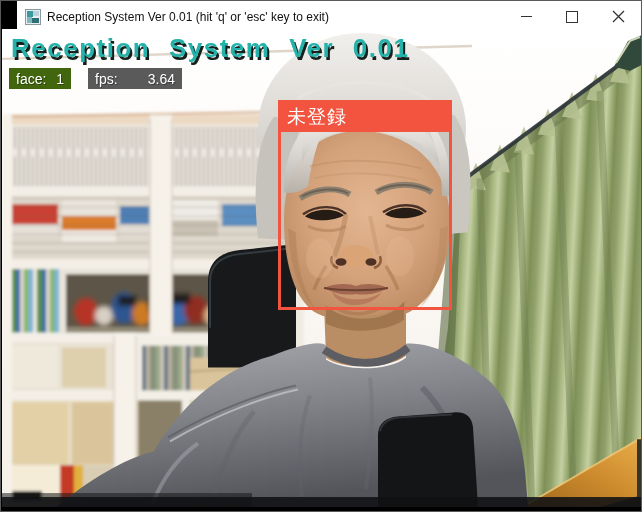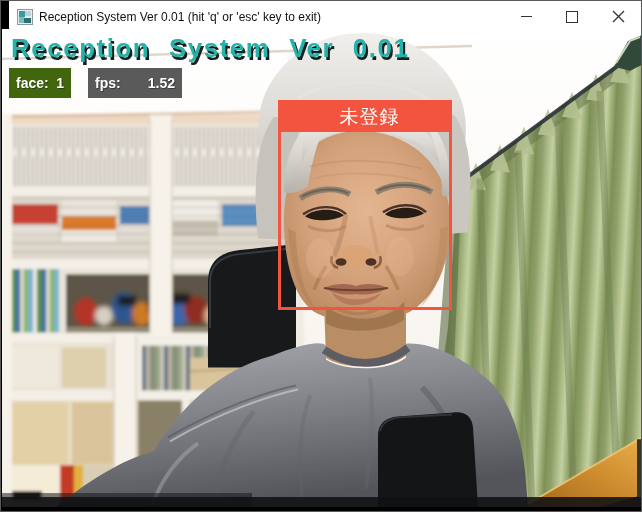--- a/index.html
+++ b/index.html
@@ -3,21 +3,21 @@
 <meta charset="utf-8">
 <style>
   html,body{margin:0;padding:0;background:#222;}
   .window{
     position:relative;width:642px;height:512px;box-sizing:border-box;
     border:1px solid #5a5a5a;background:#000;overflow:hidden;
     font-family:"Liberation Sans","DejaVu Sans",sans-serif;
   }
   
   .titlebar{
-    position:absolute;top:0;left:8px;right:0;height:31px;background:#ffffff;
+    position:absolute;top:0;left:16px;right:0;height:31px;background:#ffffff;
     border-bottom:1px solid #a8a8a8;display:flex;align-items:center;
   }
   .app-icon{width:16px;height:16px;margin:0 6px 0 8px;flex:0 0 auto;}
   .title-text{font-size:12px;color:#111;white-space:nowrap;flex:1 1 auto;overflow:hidden;}
   .controls{display:flex;height:100%;flex:0 0 auto;}
   .ctrl-btn{width:46px;height:100%;display:flex;align-items:center;justify-content:center;cursor:default;}
   .glyph-min{width:11px;height:0;border-top:1px solid #333;}
   .glyph-max{width:10px;height:10px;border:1px solid #333;}
   
   .video{
@@ -27,30 +27,30 @@
   .scene{position:absolute;top:0;left:0;width:100%;height:100%;filter:blur(.4px) saturate(1.03);}
   
   .hud-title{
     position:absolute;left:9px;top:4px;
     font-size:26px;font-weight:bold;letter-spacing:1.5px;word-spacing:10px;
     color:var(--hud-title,#25b2aa);
     text-shadow:2px 3px 0 var(--hud-title-shadow,#16211e);
     white-space:nowrap;
   }
   .badge{
-    position:absolute;top:39px;height:30px;box-sizing:border-box;
+    position:absolute;top:39px;height:21px;box-sizing:border-box;
     display:inline-flex;align-items:center;justify-content:space-between;
-    padding:0 7px;font-size:14px;font-weight:bold;
+    padding:0 7px;font-size:14px;font-weight:normal;
     color:var(--badge-text,#fff);
     text-shadow:1px 1px 0 rgba(0,0,0,.35);
     text-align:center;
   }
   .badge-face{left:7px;width:62px;background:var(--face-badge-bg,#41660e);}
   .badge-fps{left:86px;width:94px;background:var(--fps-badge-bg,#5a5a5a);}
-  .detection{position:absolute;left:276px;top:71px;width:174px;text-align:center;}
+  .detection{position:absolute;left:276px;top:71px;width:174px;}
   .det-label{
     height:32px;box-sizing:border-box;background:var(--detection,#f2543f);
     color:#fff;font-size:19px;padding:4px 0 0 9px;letter-spacing:1px;
   }
   .det-box{
     height:178px;box-sizing:border-box;
     border:3px solid var(--detection,#f2543f);border-top:none;
   }
 </style>
 </head>
@@ -331,21 +331,21 @@
 
     <div class="hud-title">Reception System Ver 0.01</div>
 
     <div class="badge badge-face">
       <span>face:</span>
       <span>1</span>
     </div>
 
     <div class="badge badge-fps">
       <span>fps:</span>
-      <span>1.52</span>
+      <span>3.64</span>
     </div>
 
     <div class="detection">
       <div class="det-label">未登録</div>
       <div class="det-box"></div>
     </div>
 
   </div>
 </div>
 

